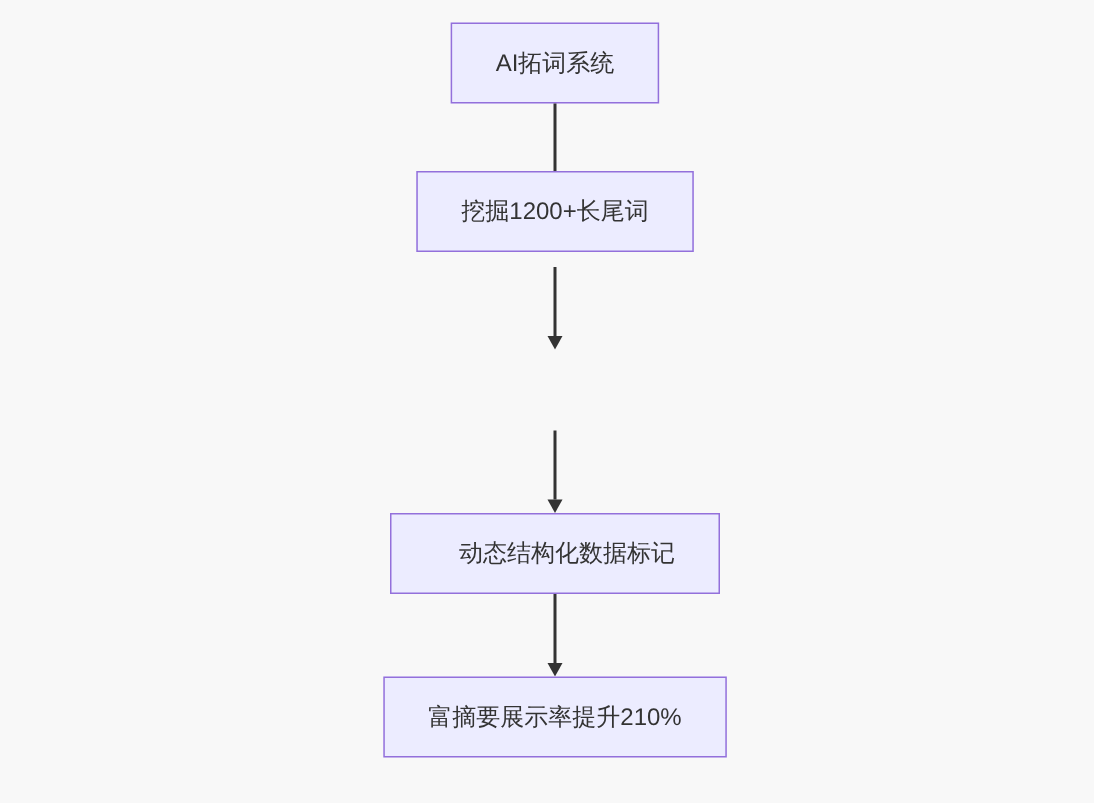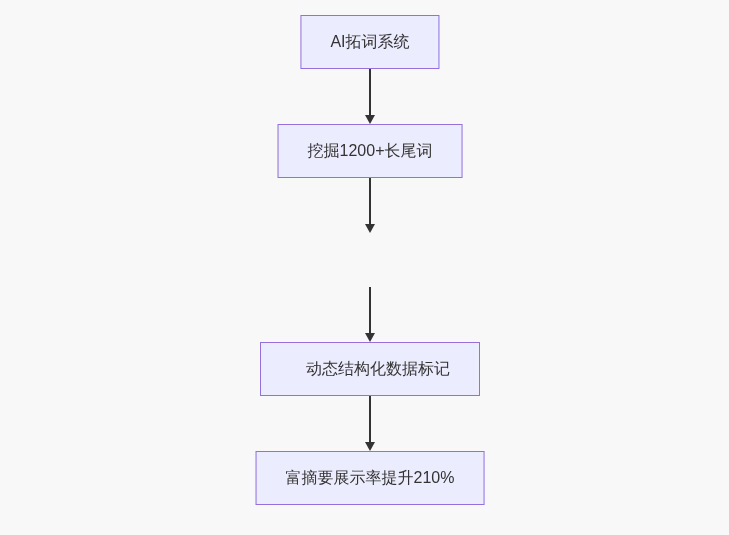--- a/index.html
+++ b/index.html
@@ -29,21 +29,21 @@
     background:var(--node-fill);
     border:1.5px solid var(--node-border);
     color:var(--text);
     font-size:16px;
     display:flex;
     align-items:center;
     justify-content:center;
     white-space:nowrap;
   }
   .n1{top:15px;}
-  .n2{top:124px;text-align:right;}
+  .n2{top:114px;text-align:right;}
   .n3{top:233px;}
   .n4{top:342px;padding-left:45px;}
   .n5{top:451px;}
   .connector{
     position:absolute;
     left:370px;
     transform:translateX(-50%);
     width:12px;
     height:55px;
     display:flex;

